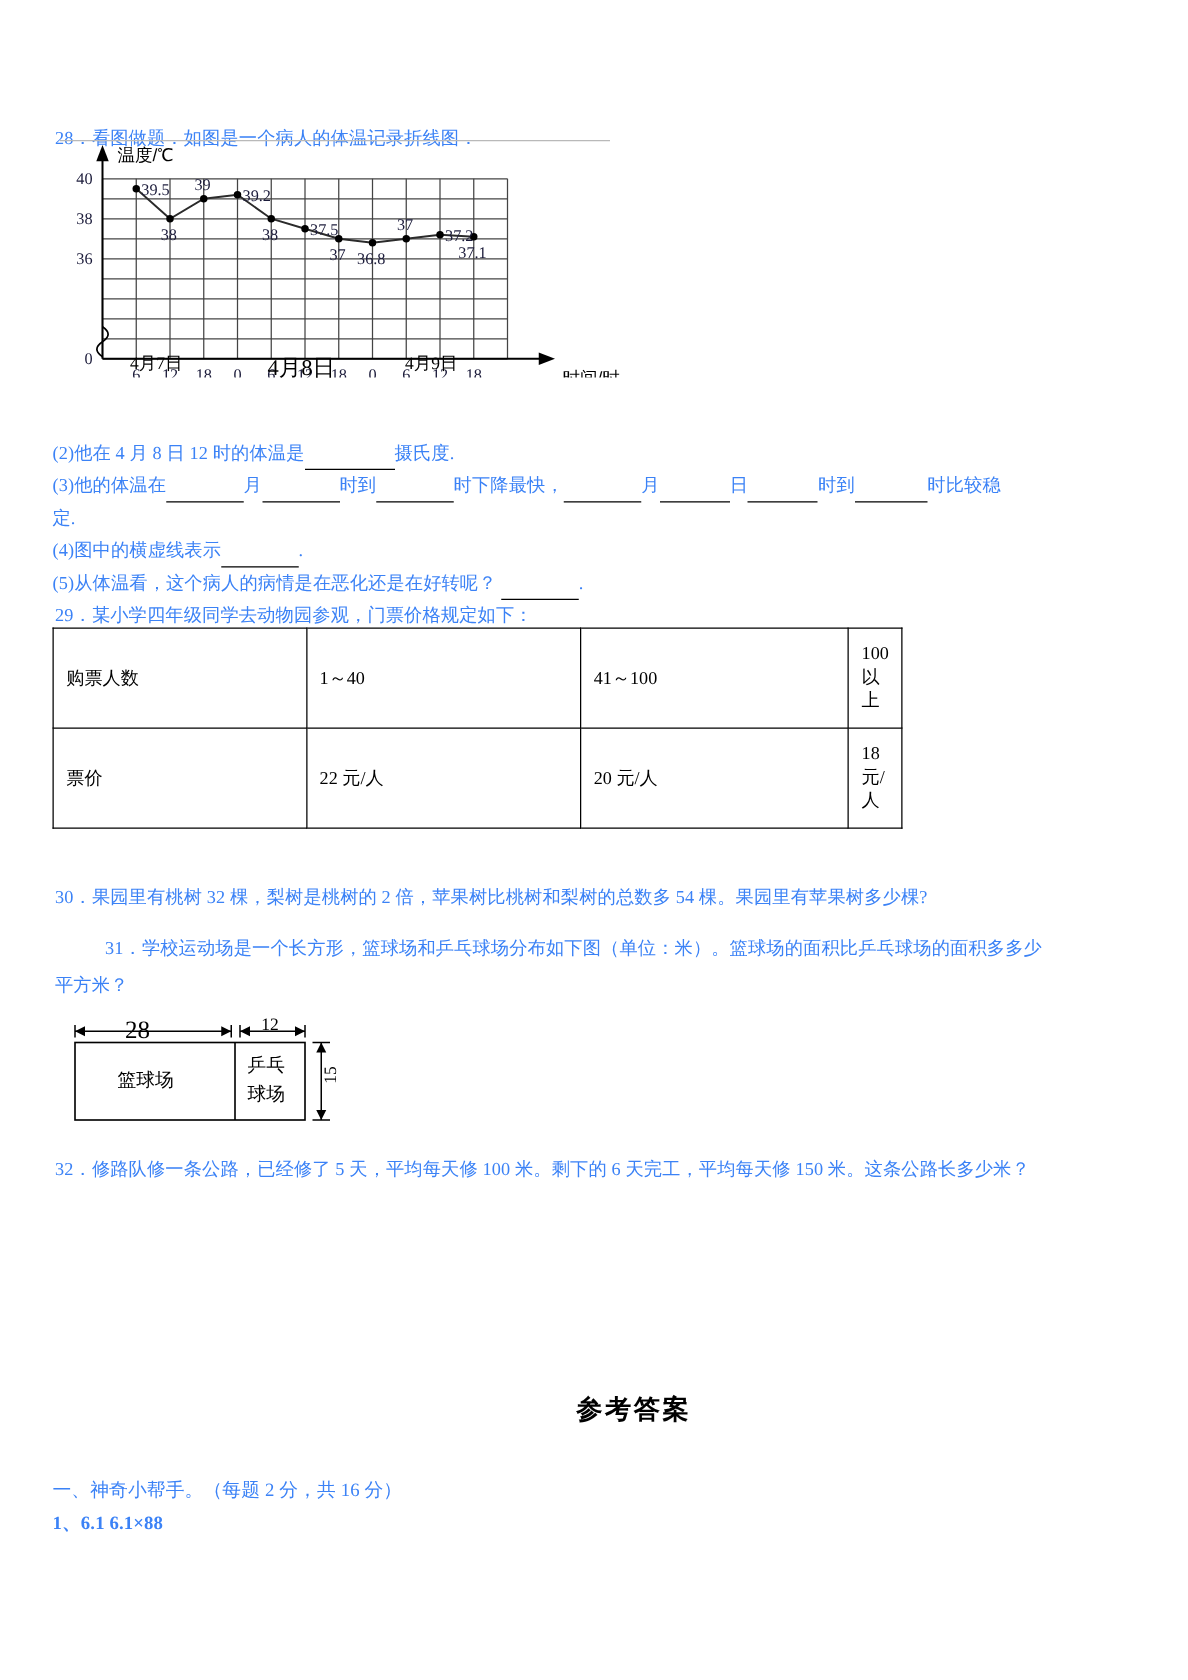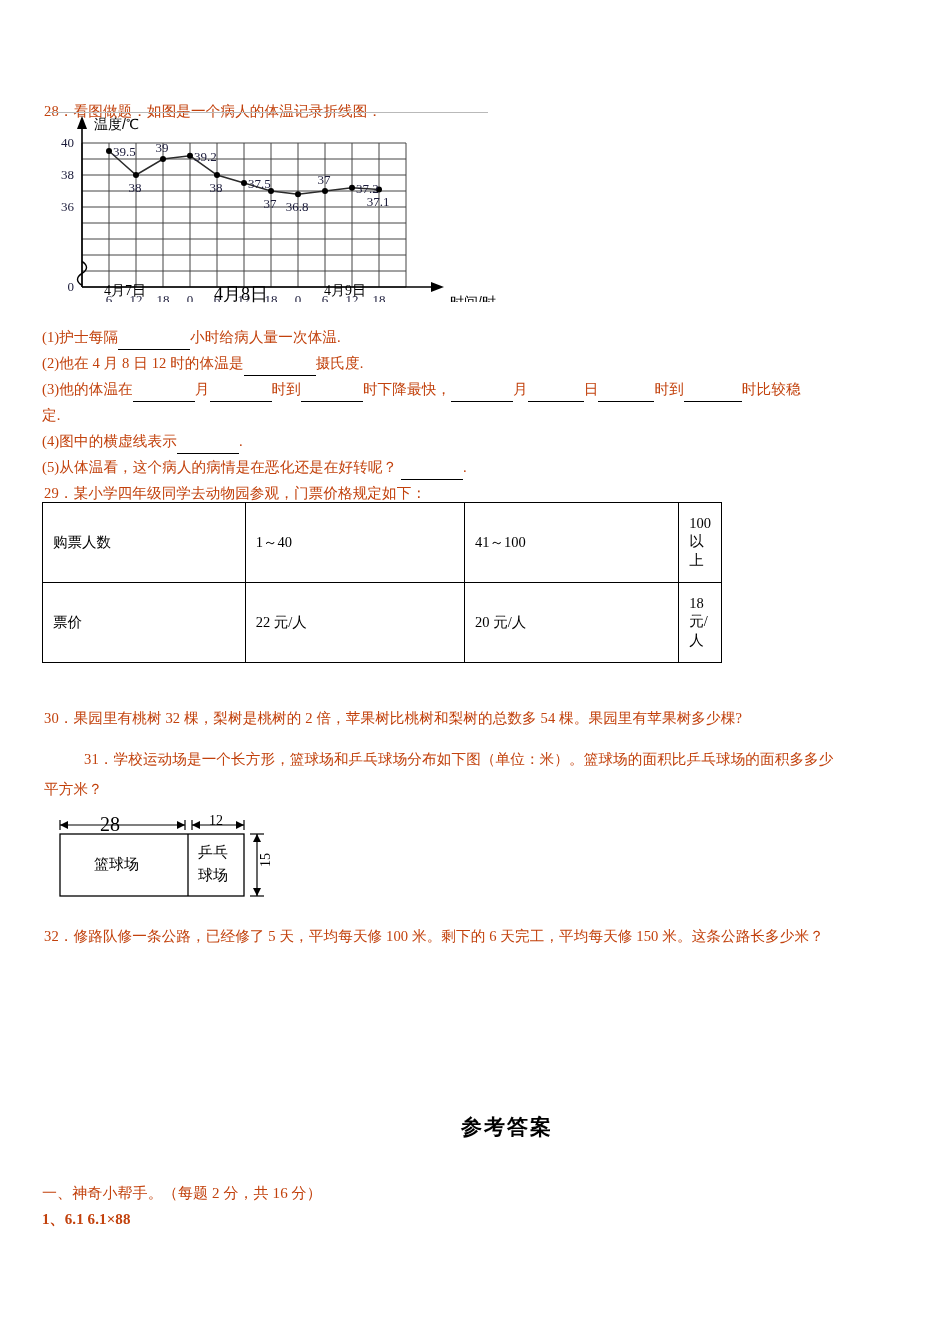--- a/index.html
+++ b/index.html
@@ -18,21 +18,21 @@
   .page {
     position: absolute;
     left: 0; top: 0;
     width: 950px;
     height: 1344px;
   }
   .blk {
     position: absolute;
     font-size: 14.5px;
     line-height: 1.55;
-    color: #c2410c;
+    color: #3b82f6;
   }
   .q-line {
     font-size: 14.6px;
     letter-spacing: 0.1px;
   }
 
   
   #chart-figure {
     position: absolute;
     left: 48px;
@@ -184,23 +184,20 @@
           <text x="46" y="17">温度/℃</text>
           <text x="402" y="195">时间/时</text>
         </g>
     </svg>
 
     <div style="position:absolute; left:56px; top:170px; font-size:14px;">4月7日</div>
     <div style="position:absolute; left:166px; top:170px; font-size:18px;">4月8日</div>
     <div style="position:absolute; left:276px; top:170px; font-size:14px;">4月9日</div>
   </div>
 
-  <div class="blk q-line" style="left:42px; top:326px;">
-    <span>(1)</span><span>护士每隔</span><span class="ul" style="width:72px;">&nbsp;</span><span>小时给病人量一次体温.</span>
-  </div>
 
   <div class="blk q-line" style="left:42px; top:352px;">
     <span>(2)</span><span>他在 4 月 8 日 12 时的体温是</span><span class="ul" style="width:72px;">&nbsp;</span><span>摄氏度.</span>
   </div>
 
   <div class="blk q-line" style="left:42px; top:378px; width:884px;">
     <span>(3)</span><span>他的体温在</span><span class="ul" style="width:62px;">&nbsp;</span><span>月</span><span class="ul" style="width:62px;">&nbsp;</span><span>时到</span><span class="ul" style="width:62px;">&nbsp;</span><span>时下降最快，</span><span class="ul" style="width:62px;">&nbsp;</span><span>月</span><span class="ul" style="width:56px;">&nbsp;</span><span>日</span><span class="ul" style="width:56px;">&nbsp;</span><span>时到</span><span class="ul" style="width:58px;">&nbsp;</span><span>时比较稳</span>
   </div>
   <div class="blk q-line" style="left:42px; top:404px;">定.</div>
 

